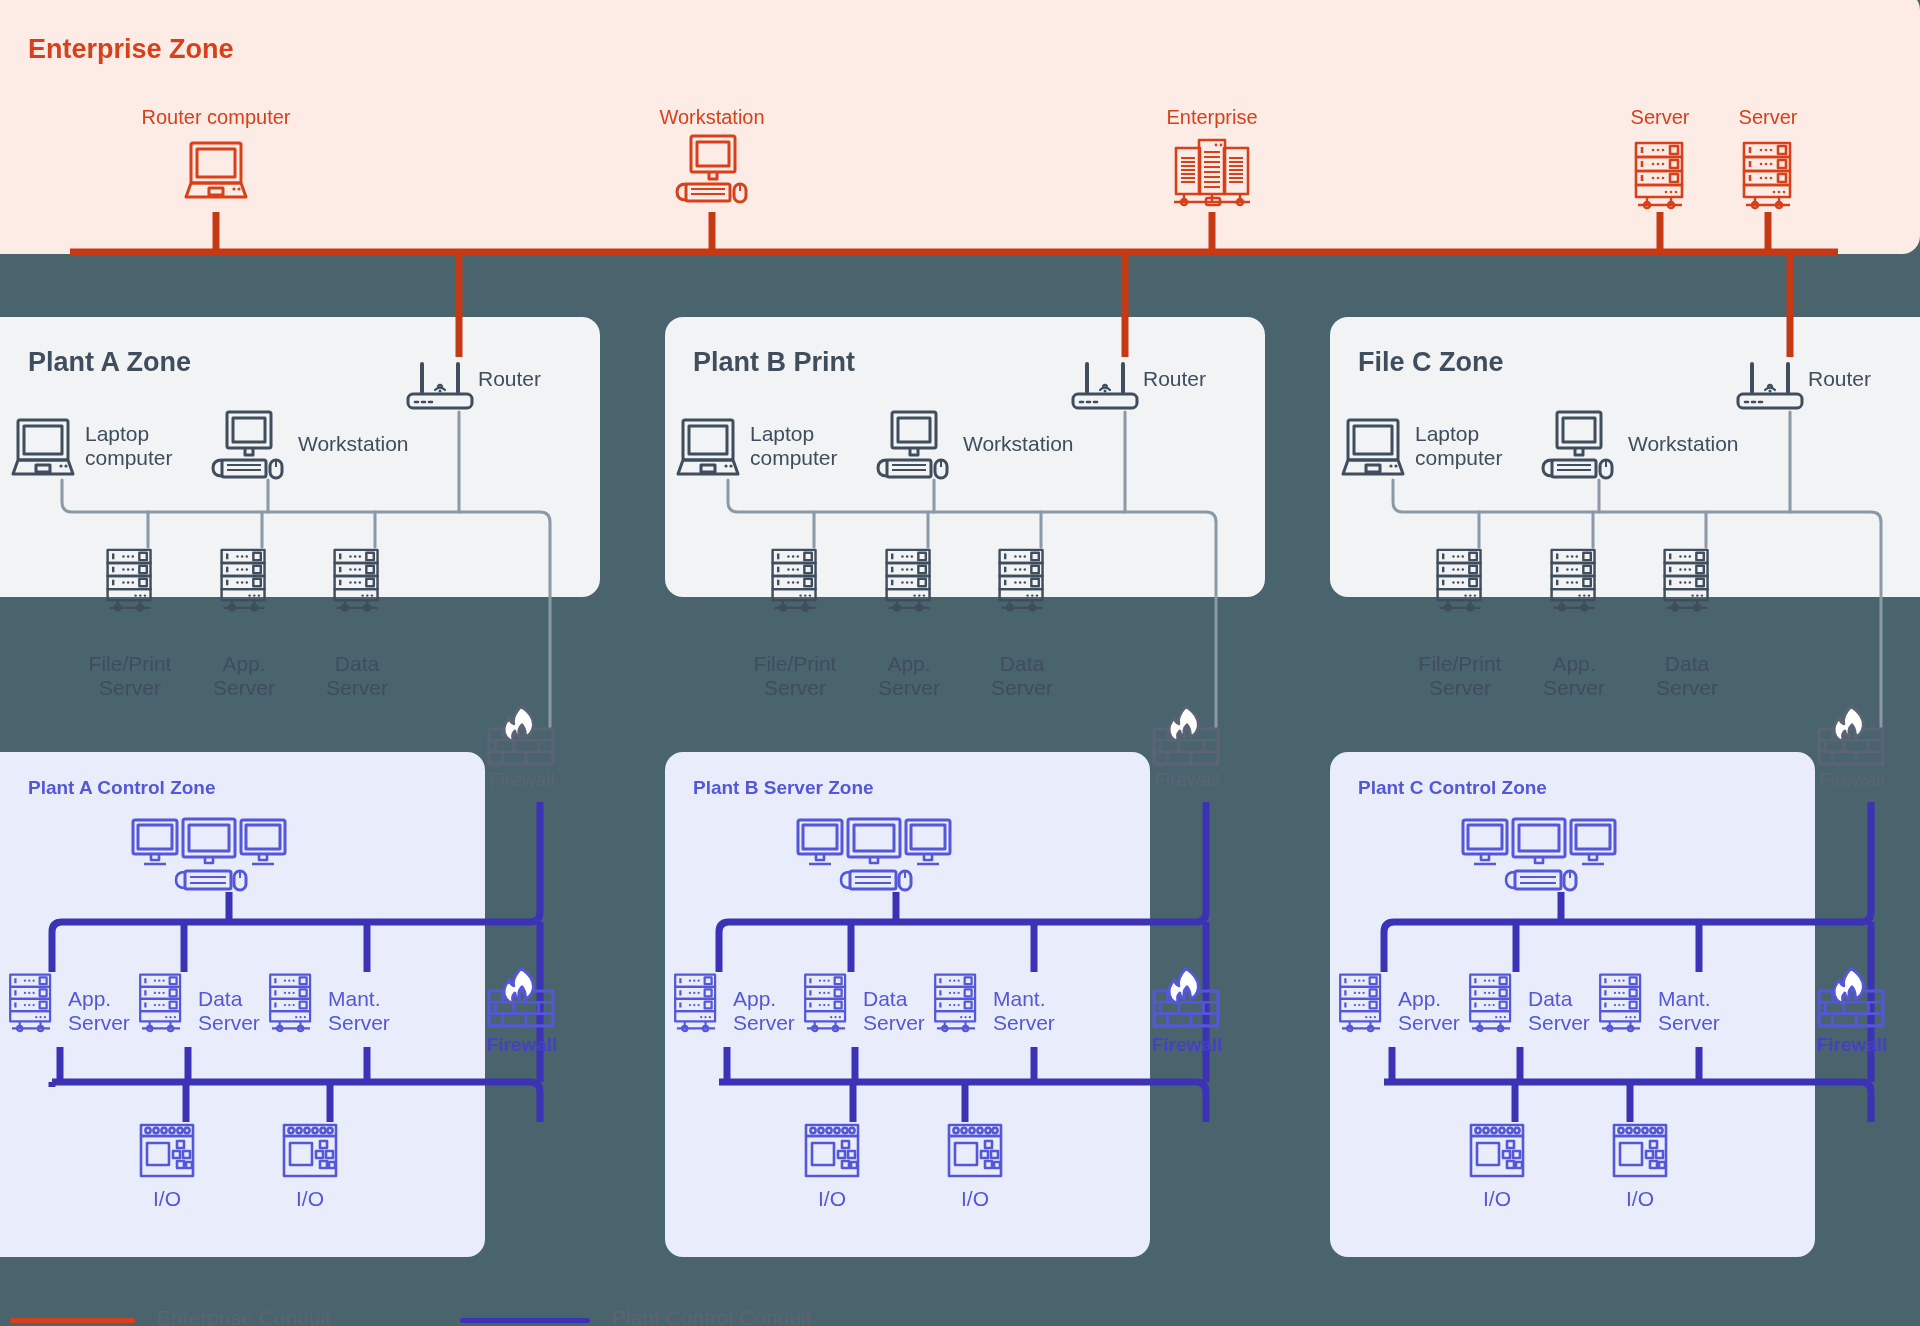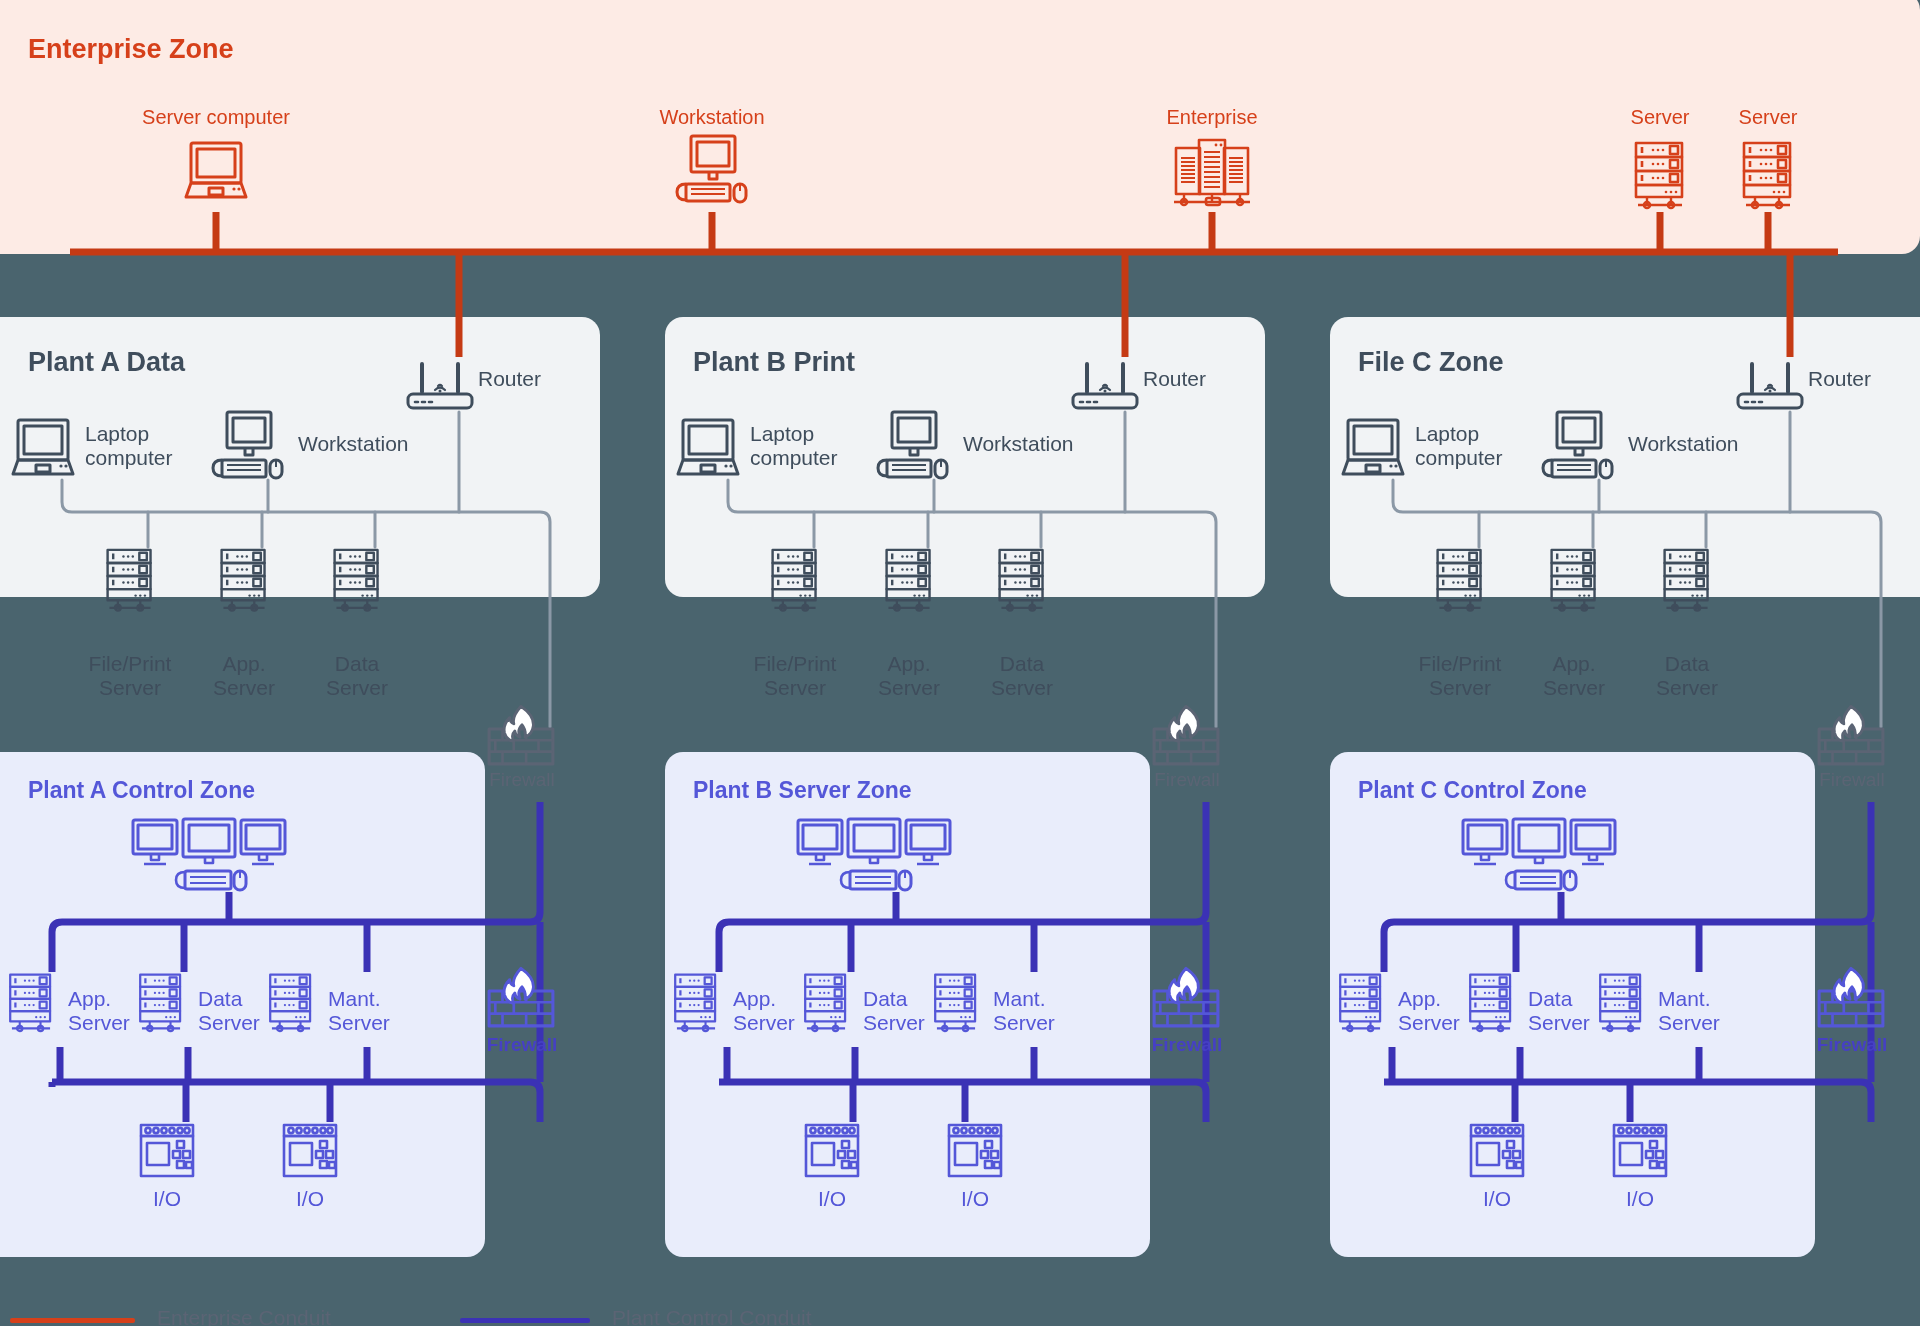--- a/index.html
+++ b/index.html
@@ -13,21 +13,21 @@
   #stage{position:absolute;left:0;top:12px;width:1692px;height:1326px;}
   svg.layer{position:absolute;left:0;top:0;width:1920px;height:1326px;overflow:visible;}
   .panel{position:absolute;border-radius:18px;}
   .ent-panel{background:#fdebe5;}
   .plant-panel{background:#f1f3f5;}
   .ctrl-panel{background:#e9edfb;}
 
   .ttl{position:absolute;font-weight:bold;white-space:nowrap;}
   .ent-ttl{color:#d6401a;font-size:27px;}
   .plant-ttl{color:#3f4d5c;font-size:27px;}
-  .ctrl-ttl{color:#5457d8;font-size:23px;}
+  .ctrl-ttl{color:#5457d8;font-size:19px;}
 
   .lbl{position:absolute;white-space:nowrap;text-align:center;line-height:1.15;}
   .ent-lbl{color:#d6401a;font-size:20px;}
   .plant-lbl{color:#3f4d5c;font-size:21px;}
   .ctrl-lbl{color:#5457d8;font-size:21px;}
   .fw-lbl-gray{color:#5b6474;font-size:19px;}
   .fw-lbl-blue{color:#4640c4;font-size:19px;font-weight:bold;}
 
   .ico{position:absolute;}
   .legend{position:absolute;left:0;top:1290px;width:1920px;height:36px;}
@@ -130,21 +130,21 @@
       <line x1="1699" y1="1035" x2="1699" y2="1070"></line>
       <path d="M1384,1070 L1861,1070 Q1871,1070 1871,1080 L1871,1110"></path>
       <line x1="1515" y1="1070" x2="1515" y2="1110"></line>
       <line x1="1630" y1="1070" x2="1630" y2="1110"></line>
       <line x1="1871" y1="910" x2="1871" y2="1070"></line>
     </g>
   </svg>
 
   <div class="ttl ent-ttl" style="left:28px;top:22px;">Enterprise Zone</div>
 
-  <div class="lbl ent-lbl" style="left:116px;top:94px;width:200px;">Server computer</div>
+  <div class="lbl ent-lbl" style="left:116px;top:94px;width:200px;">Router computer</div>
   <div class="ico" style="left:178px;top:128px;">
     <svg width="76" height="62" viewBox="0 0 76 62" fill="none" stroke="#d6401a" stroke-width="3" stroke-linejoin="round">
       <rect x="13" y="3" width="50" height="40" rx="2"></rect>
         <rect x="19" y="9" width="38" height="28"></rect>
       <path d="M8,57 L13,43 L63,43 L68,57 Z"></path>
         <rect x="31" y="48" width="14" height="7"></rect>
       <circle cx="56" cy="49" r="1.6" fill="#d6401a" stroke="none"></circle>
         <circle cx="61" cy="49" r="1.6" fill="#d6401a" stroke="none"></circle>
     </svg>
   </div>
@@ -233,21 +233,21 @@
       <rect x="40" y="6" width="8" height="8"></rect>
         <rect x="40" y="20" width="8" height="8"></rect>
         <rect x="40" y="34" width="8" height="8"></rect>
       <path d="M8,65 h44 M17,57 v8 M41,57 v8" stroke-width="2.4"></path>
         <circle cx="17" cy="65" r="3"></circle>
         <circle cx="41" cy="65" r="3"></circle>
     </svg>
   </div>
 
   <div id="plant-zones-host">
-  <div class="ttl plant-ttl" style="left:28px;top:335px;">Plant A Data</div>
+  <div class="ttl plant-ttl" style="left:28px;top:335px;">Plant A Zone</div>
 
   <div class="ico" style="left:403px;top:350px;"><svg width="74" height="50" viewBox="0 0 74 50" fill="none" stroke="#3f4d5c" stroke-width="3" stroke-linejoin="round">
   <rect x="5" y="32" width="64" height="14" rx="5"></rect>
   <path d="M19,2 v28 M55,2 v28" stroke-width="4" stroke-linecap="round"></path>
   <path d="M12,40 h3 M19,40 h3 M26,40 h3" stroke-width="2.6" stroke-linecap="round"></path>
   <path d="M32,28 q5,-5 10,0" stroke-width="2.2" stroke-linecap="round"></path>
   <path d="M35,24 q2,-2 4,0" stroke-width="2.2" stroke-linecap="round"></path>
   <circle cx="37" cy="29" r="1.5" fill="#3f4d5c" stroke="none"></circle>
         </svg></div>
   <div class="lbl plant-lbl" style="left:478px;top:355px;">Router</div>

